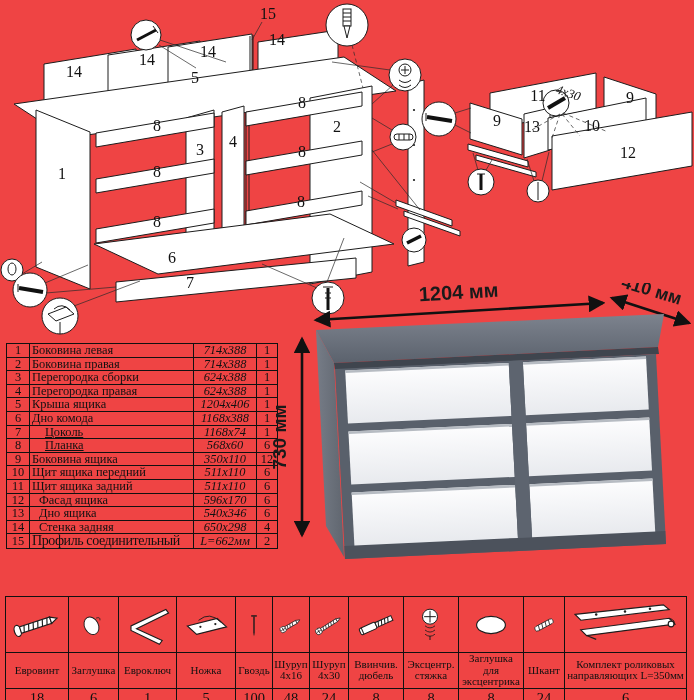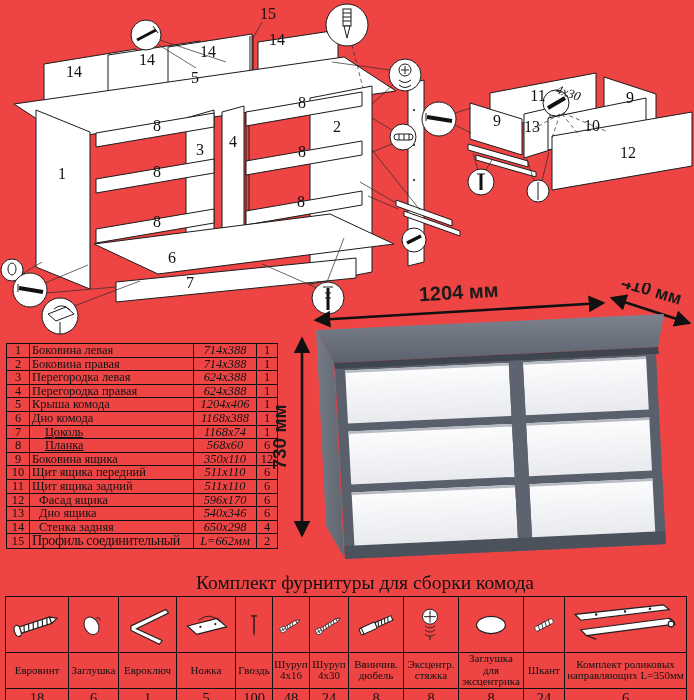--- a/index.html
+++ b/index.html
@@ -249,33 +249,33 @@
           <td class="c q">1</td>
         </tr>
       <tr>
           <td class="c n">2</td>
           <td class="nm">Боковина правая</td>
           <td class="c sz">714x388</td>
           <td class="c q">1</td>
         </tr>
       <tr>
           <td class="c n">3</td>
-          <td class="nm">Перегородка левая</td>
+          <td class="nm">Перегородка сборки</td>
           <td class="c sz">624x388</td>
           <td class="c q">1</td>
         </tr>
       <tr>
           <td class="c n">4</td>
           <td class="nm">Перегородка правая</td>
           <td class="c sz">624x388</td>
           <td class="c q">1</td>
         </tr>
       <tr>
           <td class="c n">5</td>
-          <td class="nm">Крыша комода</td>
+          <td class="nm">Крыша ящика</td>
           <td class="c sz">1204x406</td>
           <td class="c q">1</td>
         </tr>
       <tr>
           <td class="c n">6</td>
           <td class="nm">Дно комода</td>
           <td class="c sz">1168x388</td>
           <td class="c q">1</td>
         </tr>
       <tr>
@@ -390,21 +390,20 @@
           <rect x="186" y="63" width="122" height="53" fill="url(#gdrawer)"></rect>
             <rect x="186" y="63" width="122" height="2.5" fill="#b6bbc2"></rect>
           <rect x="186" y="124" width="122" height="53" fill="url(#gdrawer)"></rect>
             <rect x="186" y="124" width="122" height="2.5" fill="#b6bbc2"></rect>
         </g>
         <rect x="172" y="0" width="14" height="177" fill="#5d646f"></rect>
       </g>
     </g>
   </svg>
 
-  <div id="hwtitle">Комплект фурнитуры для сборки комода</div>
 
   <table id="hwtable">
     <colgroup>
       <col style="width:63px">
         <col style="width:50px">
         <col style="width:57px">
         <col style="width:58px">
       <col style="width:37px">
         <col style="width:37px">
         <col style="width:38px">

